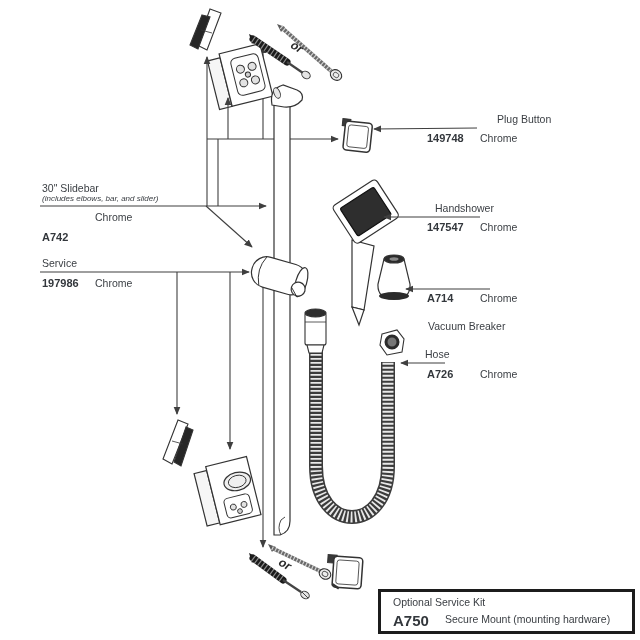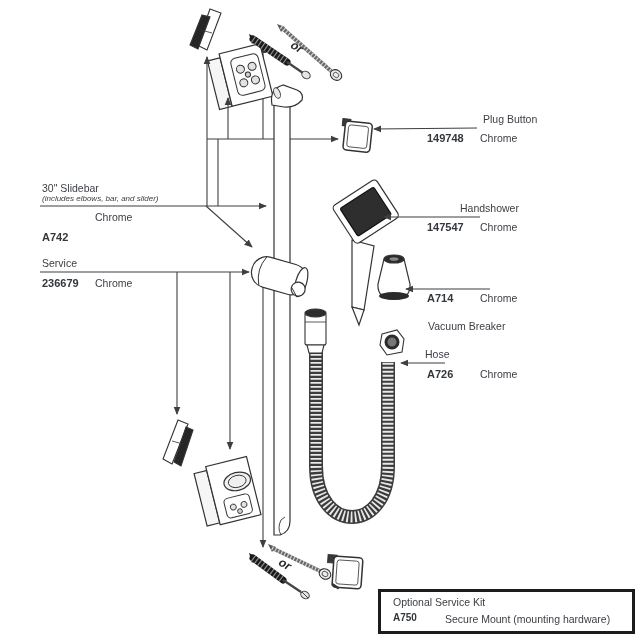--- a/index.html
+++ b/index.html
@@ -7,21 +7,21 @@
          font-family:"Liberation Sans",sans-serif;color:#3a3e43;}
   #art{position:absolute;left:0;top:0;}
   .lbl{position:absolute;white-space:nowrap;font-size:10.5px;line-height:1.1;color:#3a3e43;}
   .lbl-sub{position:absolute;white-space:nowrap;font-size:8px;font-style:italic;color:#3a3e43;}
   .part-no{position:absolute;white-space:nowrap;font-size:11px;font-weight:bold;color:#33373c;}
   .finish{position:absolute;white-space:nowrap;font-size:10.5px;color:#3a3e43;}
   .or-txt{position:absolute;white-space:nowrap;font-size:12px;font-weight:bold;font-style:italic;color:#2b2b2b;}
   #service-kit{position:absolute;left:378px;top:589px;width:251px;height:39px;
                border:3px solid #1c1c1c;background:#fff;}
   #service-kit .sk-title{position:absolute;left:12px;top:4px;font-size:10.5px;}
-  #service-kit .sk-part{position:absolute;left:12px;top:20px;font-size:10px;font-weight:bold;color:#33373c;}
+  #service-kit .sk-part{position:absolute;left:12px;top:20px;font-size:15px;font-weight:bold;color:#33373c;}
   #service-kit .sk-desc{position:absolute;left:64px;top:21px;font-size:10.5px;}
 </style>
 </head>
 <body>
 
 <div id="stage">
 
   <svg id="art" width="640" height="640" viewBox="0 0 640 640">
     <defs>
       <marker id="ah" viewBox="0 0 10 10" refX="8.5" refY="5" markerWidth="8" markerHeight="8" orient="auto">
@@ -170,28 +170,28 @@
       <line x1="445" y1="363" x2="401" y2="363" marker-end="url(#ah)"></line>
     </g>
   </svg>
 
   <div class="lbl" style="left:42px;top:183px;">30" Slidebar</div>
   <div class="lbl-sub" style="left:42px;top:194px;">(includes elbows, bar, and slider)</div>
   <div class="part-no" style="left:42px;top:211px;margin-top:20px;">A742</div>
   <div class="finish" style="left:95px;top:211px;">Chrome</div>
 
   <div class="lbl" style="left:42px;top:258px;">Service</div>
-  <div class="part-no" style="left:42px;top:277px;">236679</div>
+  <div class="part-no" style="left:42px;top:277px;">197986</div>
   <div class="finish" style="left:95px;top:277px;">Chrome</div>
 
-  <div class="lbl" style="left:435px;top:114px;padding-left:48px;">Plug Button</div>
+  <div class="lbl" style="left:449px;top:114px;padding-left:48px;">Plug Button</div>
   <div class="part-no" style="left:427px;top:132px;">149748</div>
   <div class="finish" style="left:480px;top:132px;">Chrome</div>
 
-  <div class="lbl" style="left:452px;top:203px;padding-left:8px;">Handshower</div>
+  <div class="lbl" style="left:427px;top:203px;padding-left:8px;">Handshower</div>
   <div class="part-no" style="left:427px;top:221px;">147547</div>
   <div class="finish" style="left:480px;top:221px;">Chrome</div>
 
   <div class="lbl" style="left:428px;top:275px;margin-top:46px;">Vacuum Breaker</div>
   <div class="part-no" style="left:427px;top:292px;">A714</div>
   <div class="finish" style="left:480px;top:292px;">Chrome</div>
 
   <div class="lbl" style="left:425px;top:349px;text-align:center;">Hose</div>
   <div class="part-no" style="left:427px;top:368px;">A726</div>
   <div class="finish" style="left:480px;top:368px;">Chrome</div>

